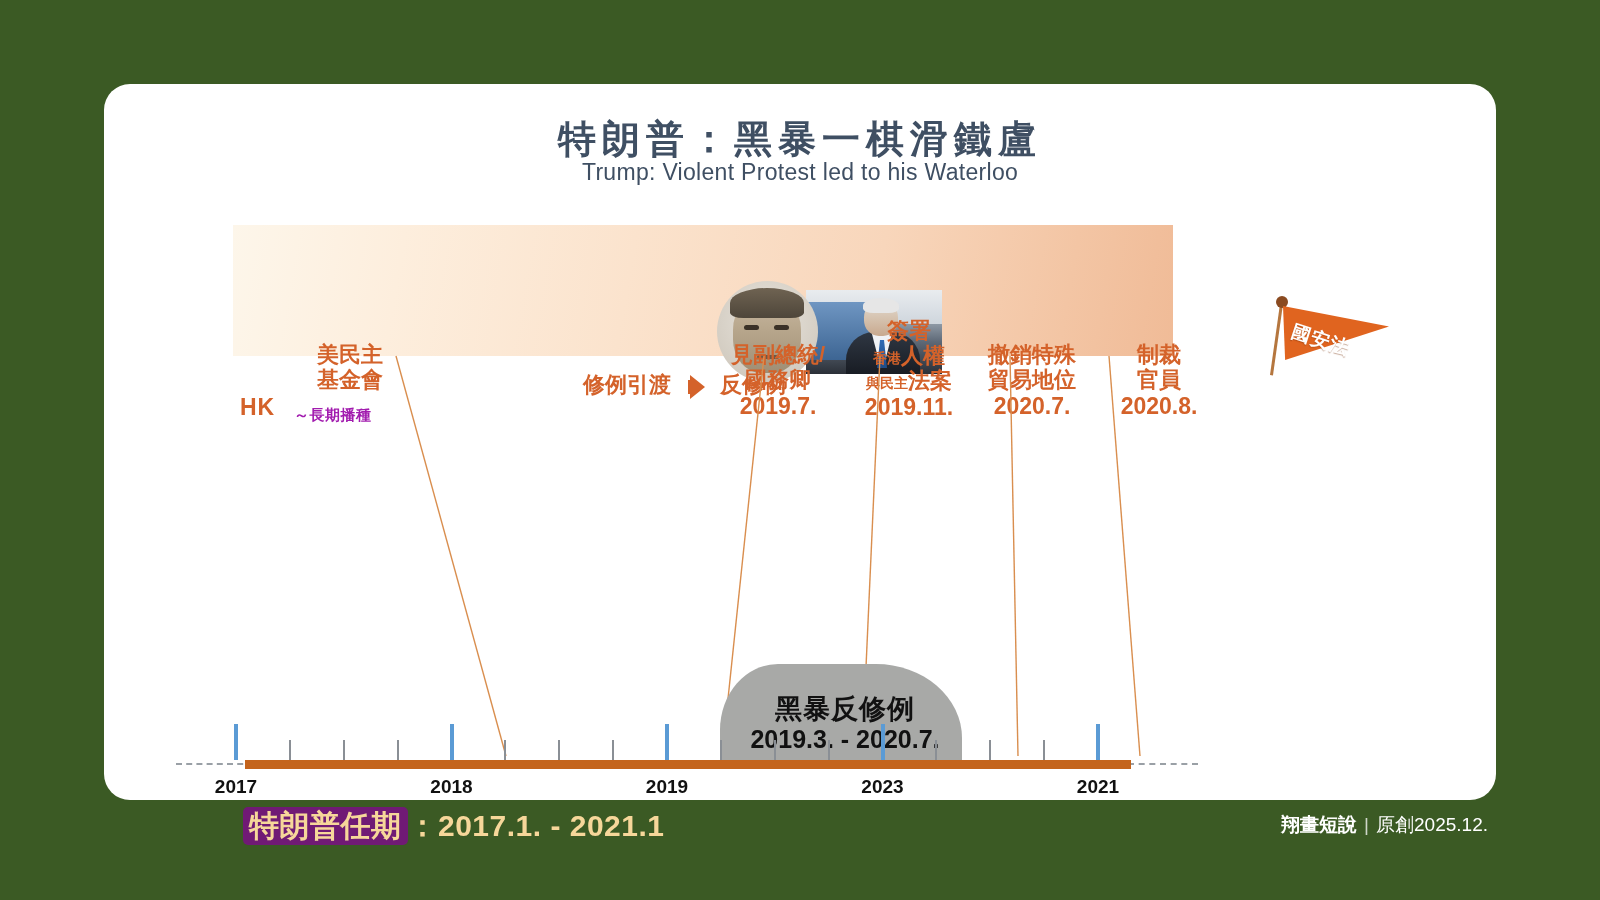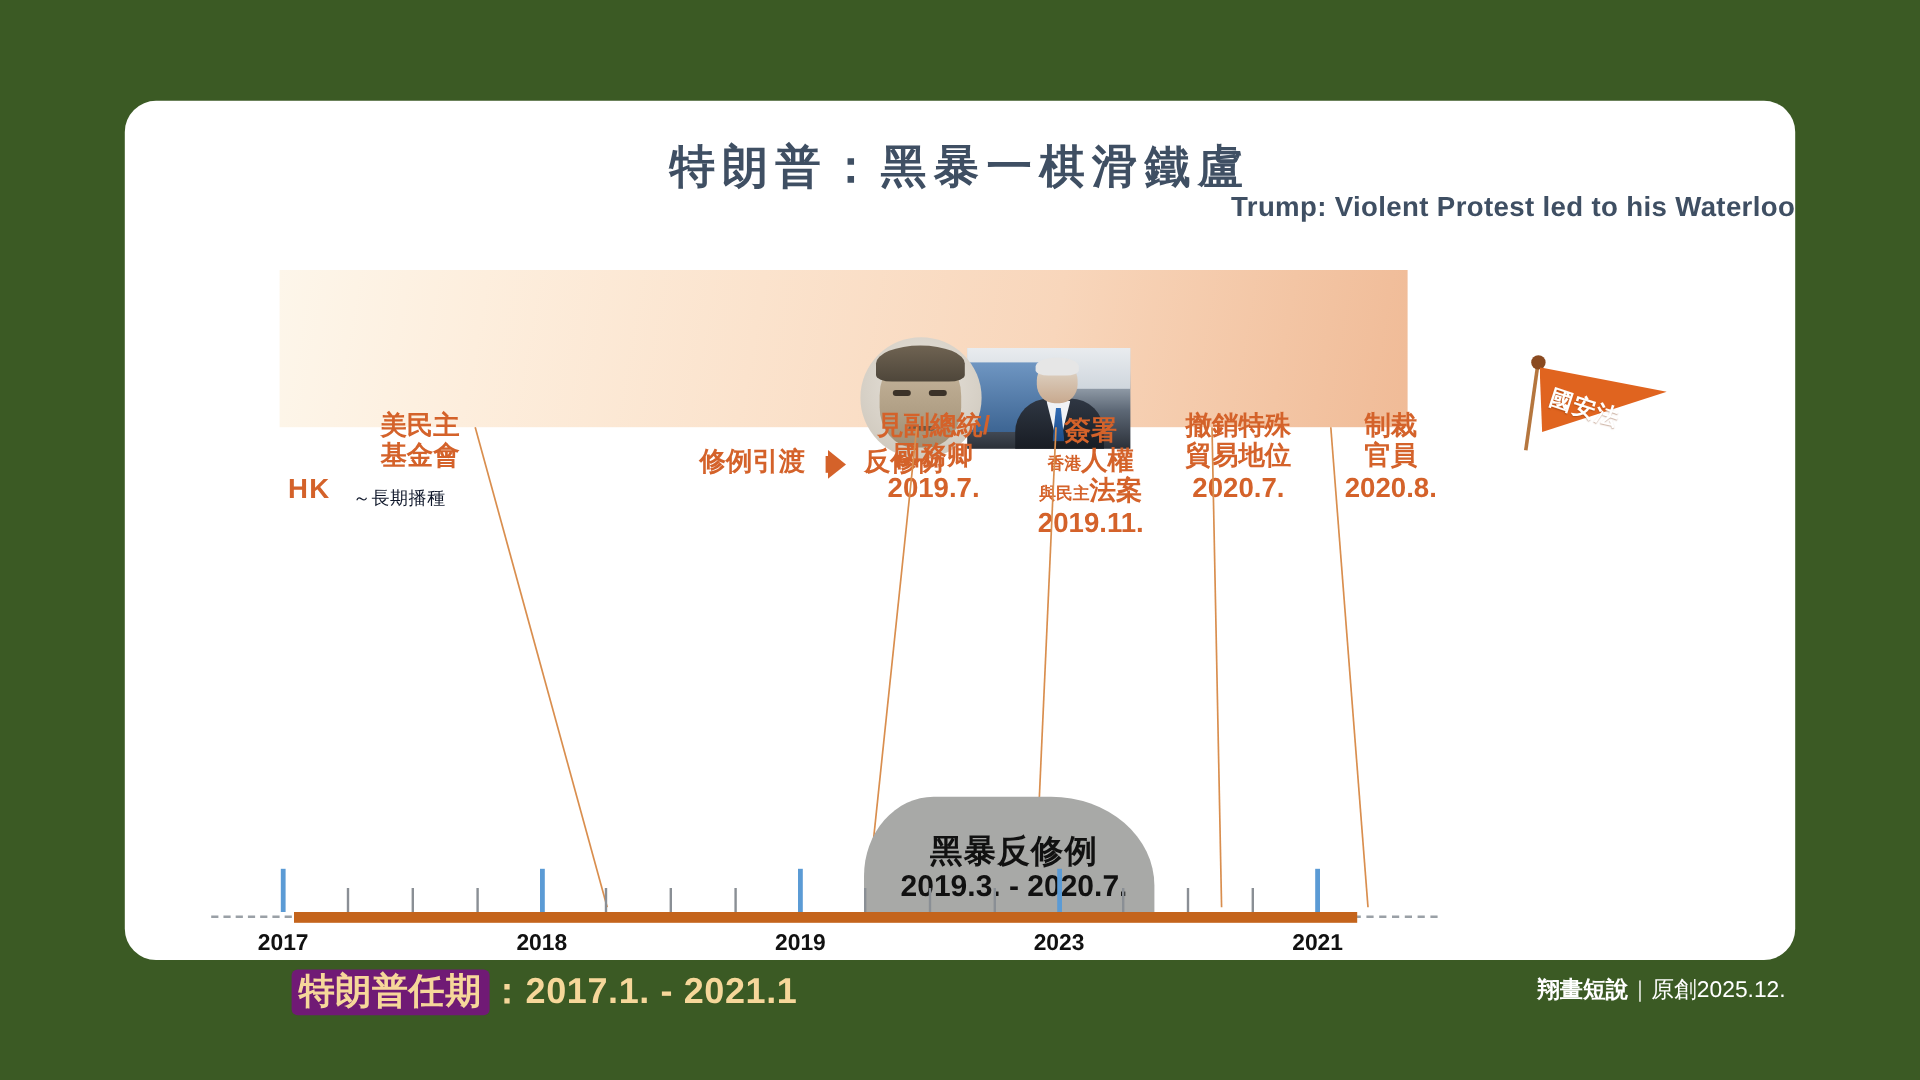--- a/index.html
+++ b/index.html
@@ -36,23 +36,23 @@
     font-size: 38px;
     font-weight: bold;
     letter-spacing: 6px;
     color: #3f4f63;
     white-space: nowrap;
   }
   #title-en {
     position: absolute;
     left: 0; top: 75px;
     width: 100%;
-    text-align: right;
+    text-align: center;
     font-size: 23px;
-    font-weight: bold;
+    font-weight: normal;
     letter-spacing: 0.3px;
     color: #3f4f63;
     white-space: nowrap;
   }
 
   
   #hk-label {
     position: absolute;
     left: 136px;
     top: 310px;
@@ -83,22 +83,22 @@
     color: #d4622a;
     font-weight: bold;
     line-height: 1.14;
     white-space: nowrap;
   }
   .evt .ln { display: block; font-size: 22px; }
   .evt .date { display: block; font-size: 23px; margin-top: 1px; }
   .sub-note {
     position: absolute;
     font-size: 15px;
-    font-weight: normal;
-    color: #0f172a;
+    font-weight: bold;
+    color: #a21caf;
     white-space: nowrap;
     letter-spacing: 0.5px;
   }
   .mixline { display:block; font-size: 22px; white-space: nowrap; }
   .mixline .sm { font-size: 14px; }
 
   
   #flow-arrow {
     position: absolute;
     left: 586px;
@@ -347,21 +347,21 @@
     <div class="eyeR"></div>
     <div class="mouth"></div>
   </div>
 
   <div class="evt" style="left:594px; top:258px; width:160px;">
     <span class="ln">見副總統/</span>
     <span class="ln">國務卿</span>
     <span class="date">2019.7.</span>
   </div>
 
-  <div class="evt" style="left:730px; top:234px; width:150px;margin-top:28px;">
+  <div class="evt" style="left:730px; top:234px; width:150px;">
     <span class="ln" style="font-size:22px;">簽署</span>
     <span class="mixline"><span class="sm">香港</span><span>人權</span></span>
     <span class="mixline"><span class="sm">與民主</span><span>法案</span></span>
     <span class="date">2019.11.</span>
   </div>
 
   <div class="evt" style="left:856px; top:258px; width:144px;">
     <span class="ln">撤銷特殊</span>
     <span class="ln">貿易地位</span>
     <span class="date">2020.7.</span>

